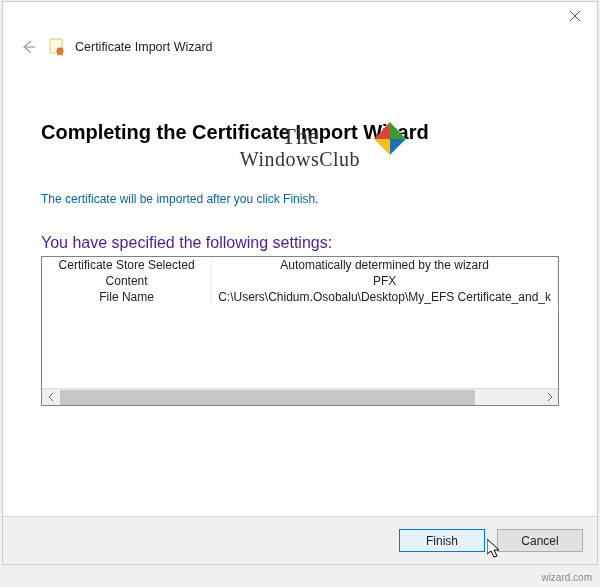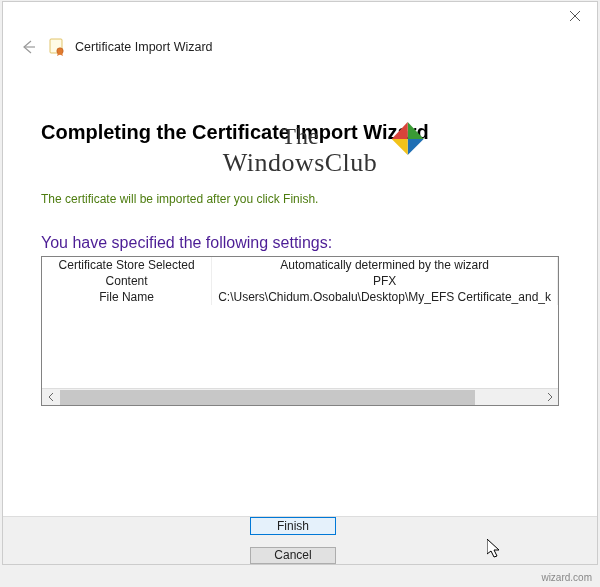--- a/index.html
+++ b/index.html
@@ -72,21 +72,21 @@
       line-height: 1.05;
       pointer-events: none;
     }
     .watermark .the {
       font-family: Georgia, "Times New Roman", serif;
       font-size: 24px;
       color: #333;
     }
     .watermark .wc {
       font-family: Georgia, "Times New Roman", serif;
-      font-size: 26px;
+      font-size: 20px;
       color: #333;
       letter-spacing: 0.5px;
     }
     .watermark svg.logo {
       position: absolute;
       top: -5px;
       right: -50px;
     }
     .content {
       padding: 0 38px;
@@ -94,21 +94,21 @@
       position: relative;
     }
     .heading {
       font-size: 20px;
       color: #000;
       font-weight: bold;
       margin-top: 55px;
     }
     .body-text {
       font-size: 12px;
-      color: #4d7c0f;
+      color: #0369a1;
       margin-top: 48px;
     }
     .settings-label {
       font-size: 16px;
       color: #4c1d95;
       margin-top: 28px;
       margin-bottom: 4px;
     }
     .settings-box {
       border: 1px solid #828282;
@@ -170,21 +170,20 @@
     }
     .footer {
       height: 48px;
       background: #f0f0f0;
       border-top: 1px solid #ddd;
       display: flex;
       justify-content: flex-end;
       align-items: center;
       gap: 12px;
       padding-right: 14px;
-      flex-direction: column;
     }
     .btn {
       width: 86px;
       height: 23px;
       font-size: 12px;
       background: #e1e1e1;
       border: 1px solid #adadad;
       color: #222;
       display: flex;
       align-items: center;

